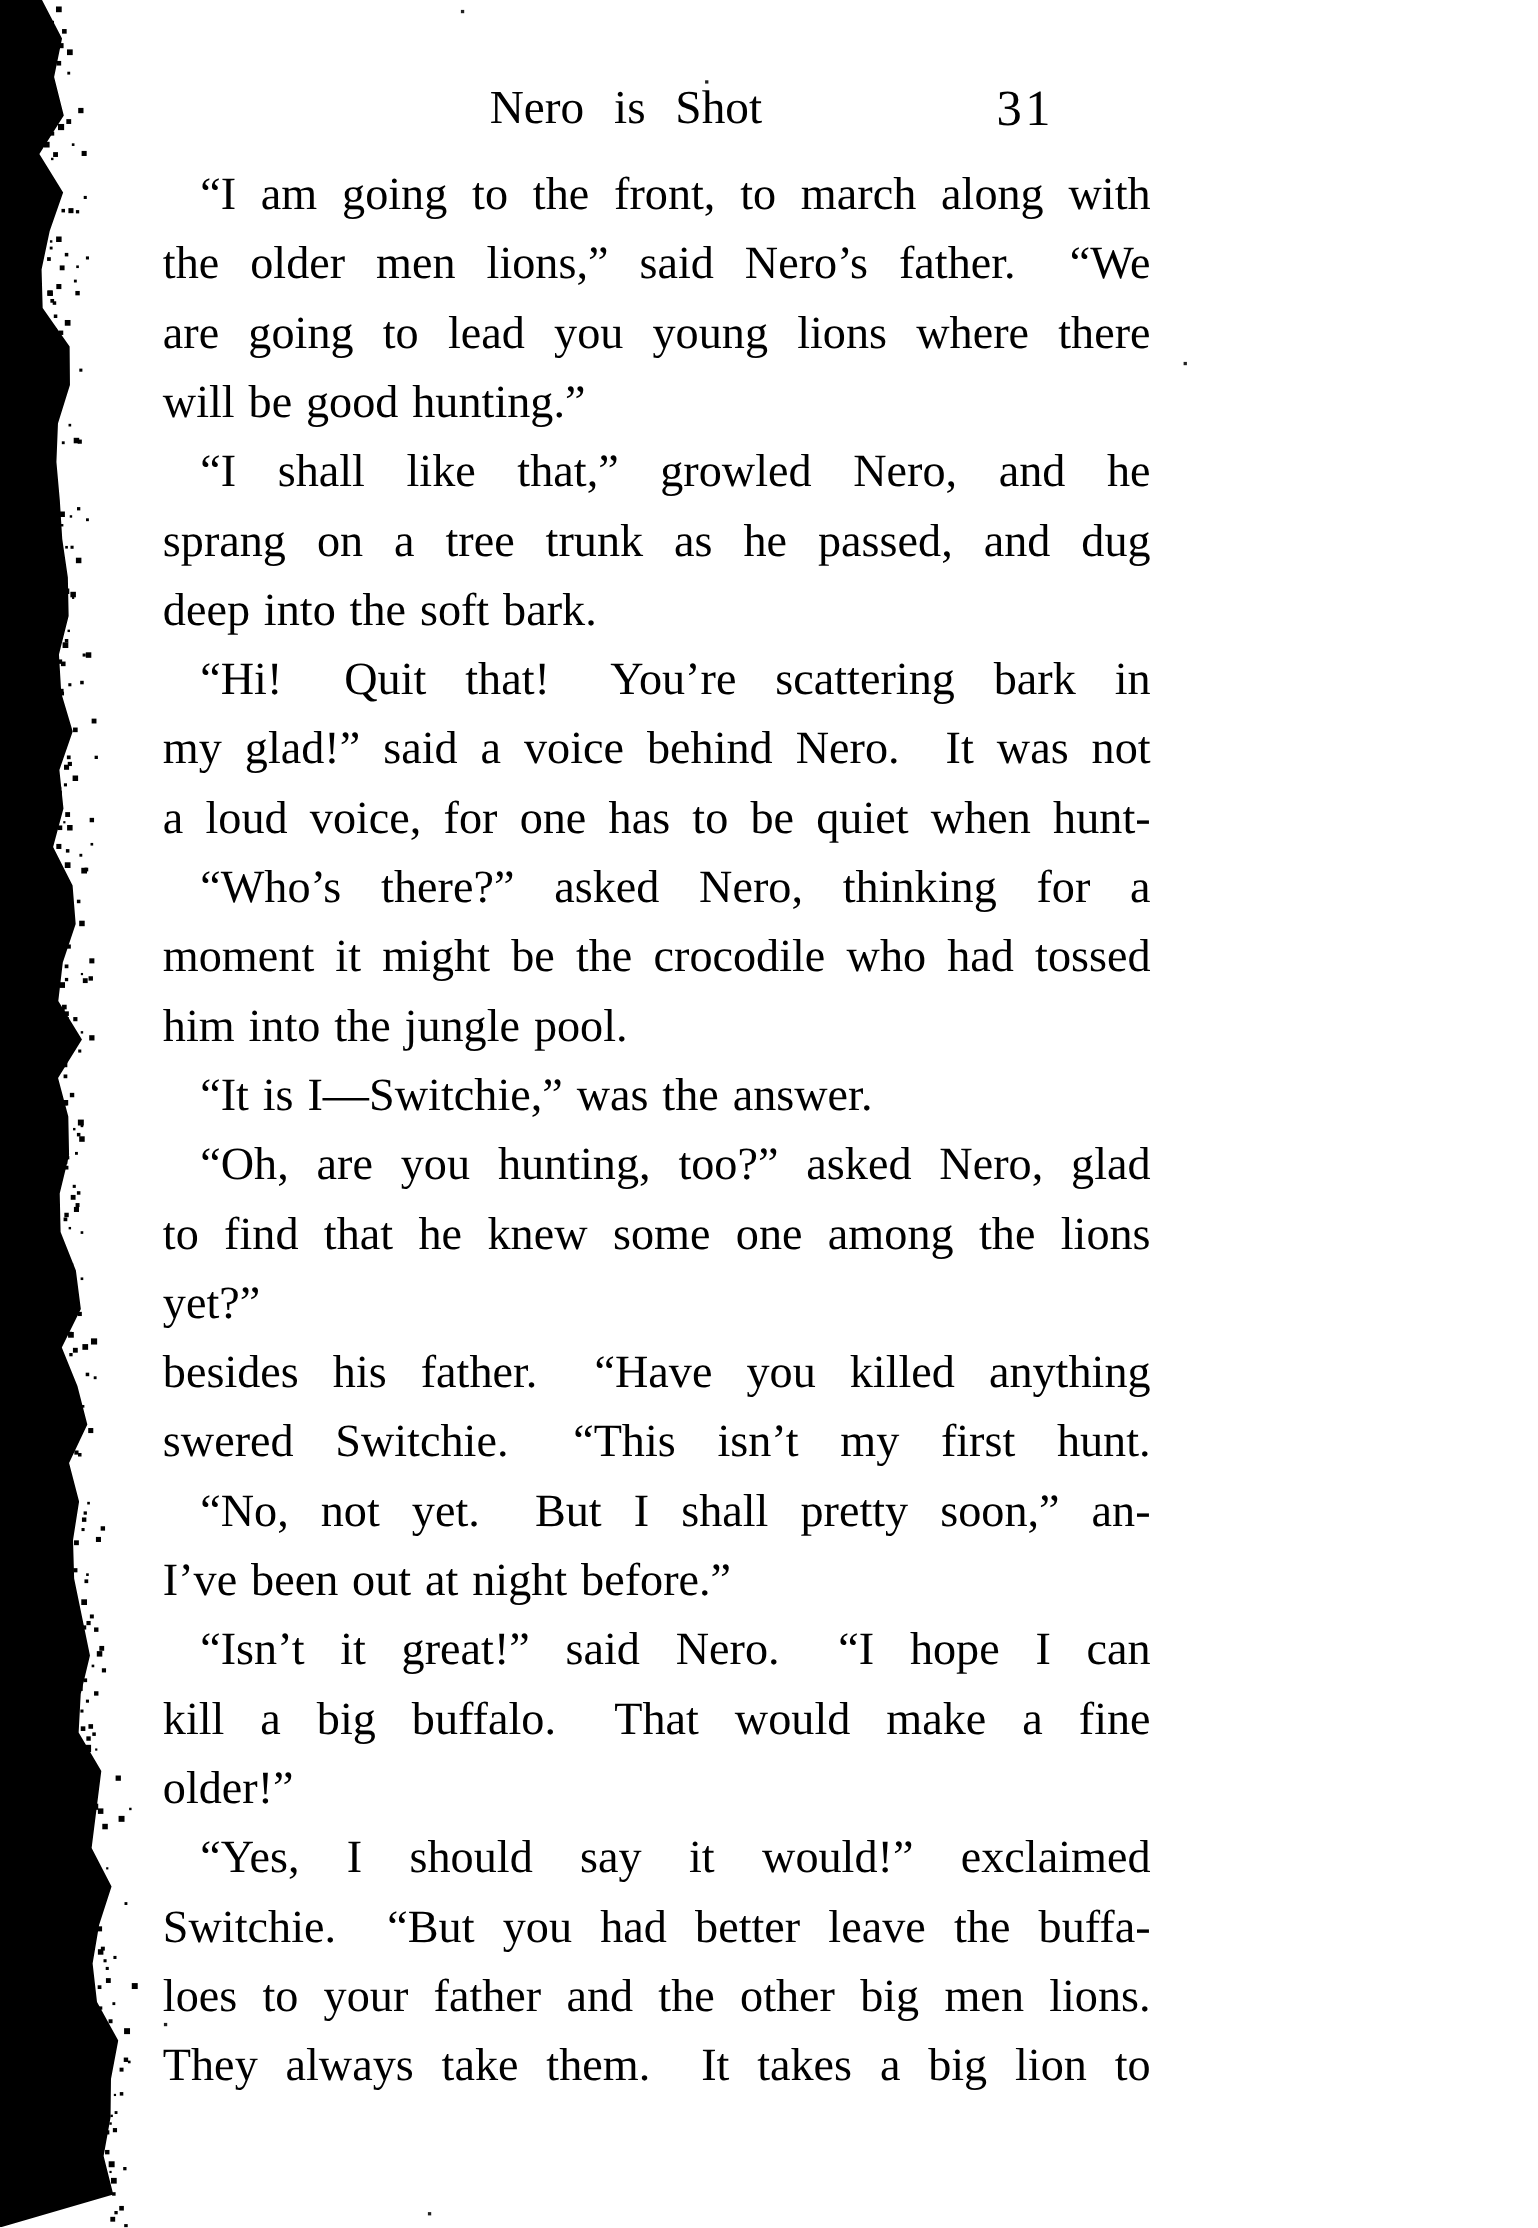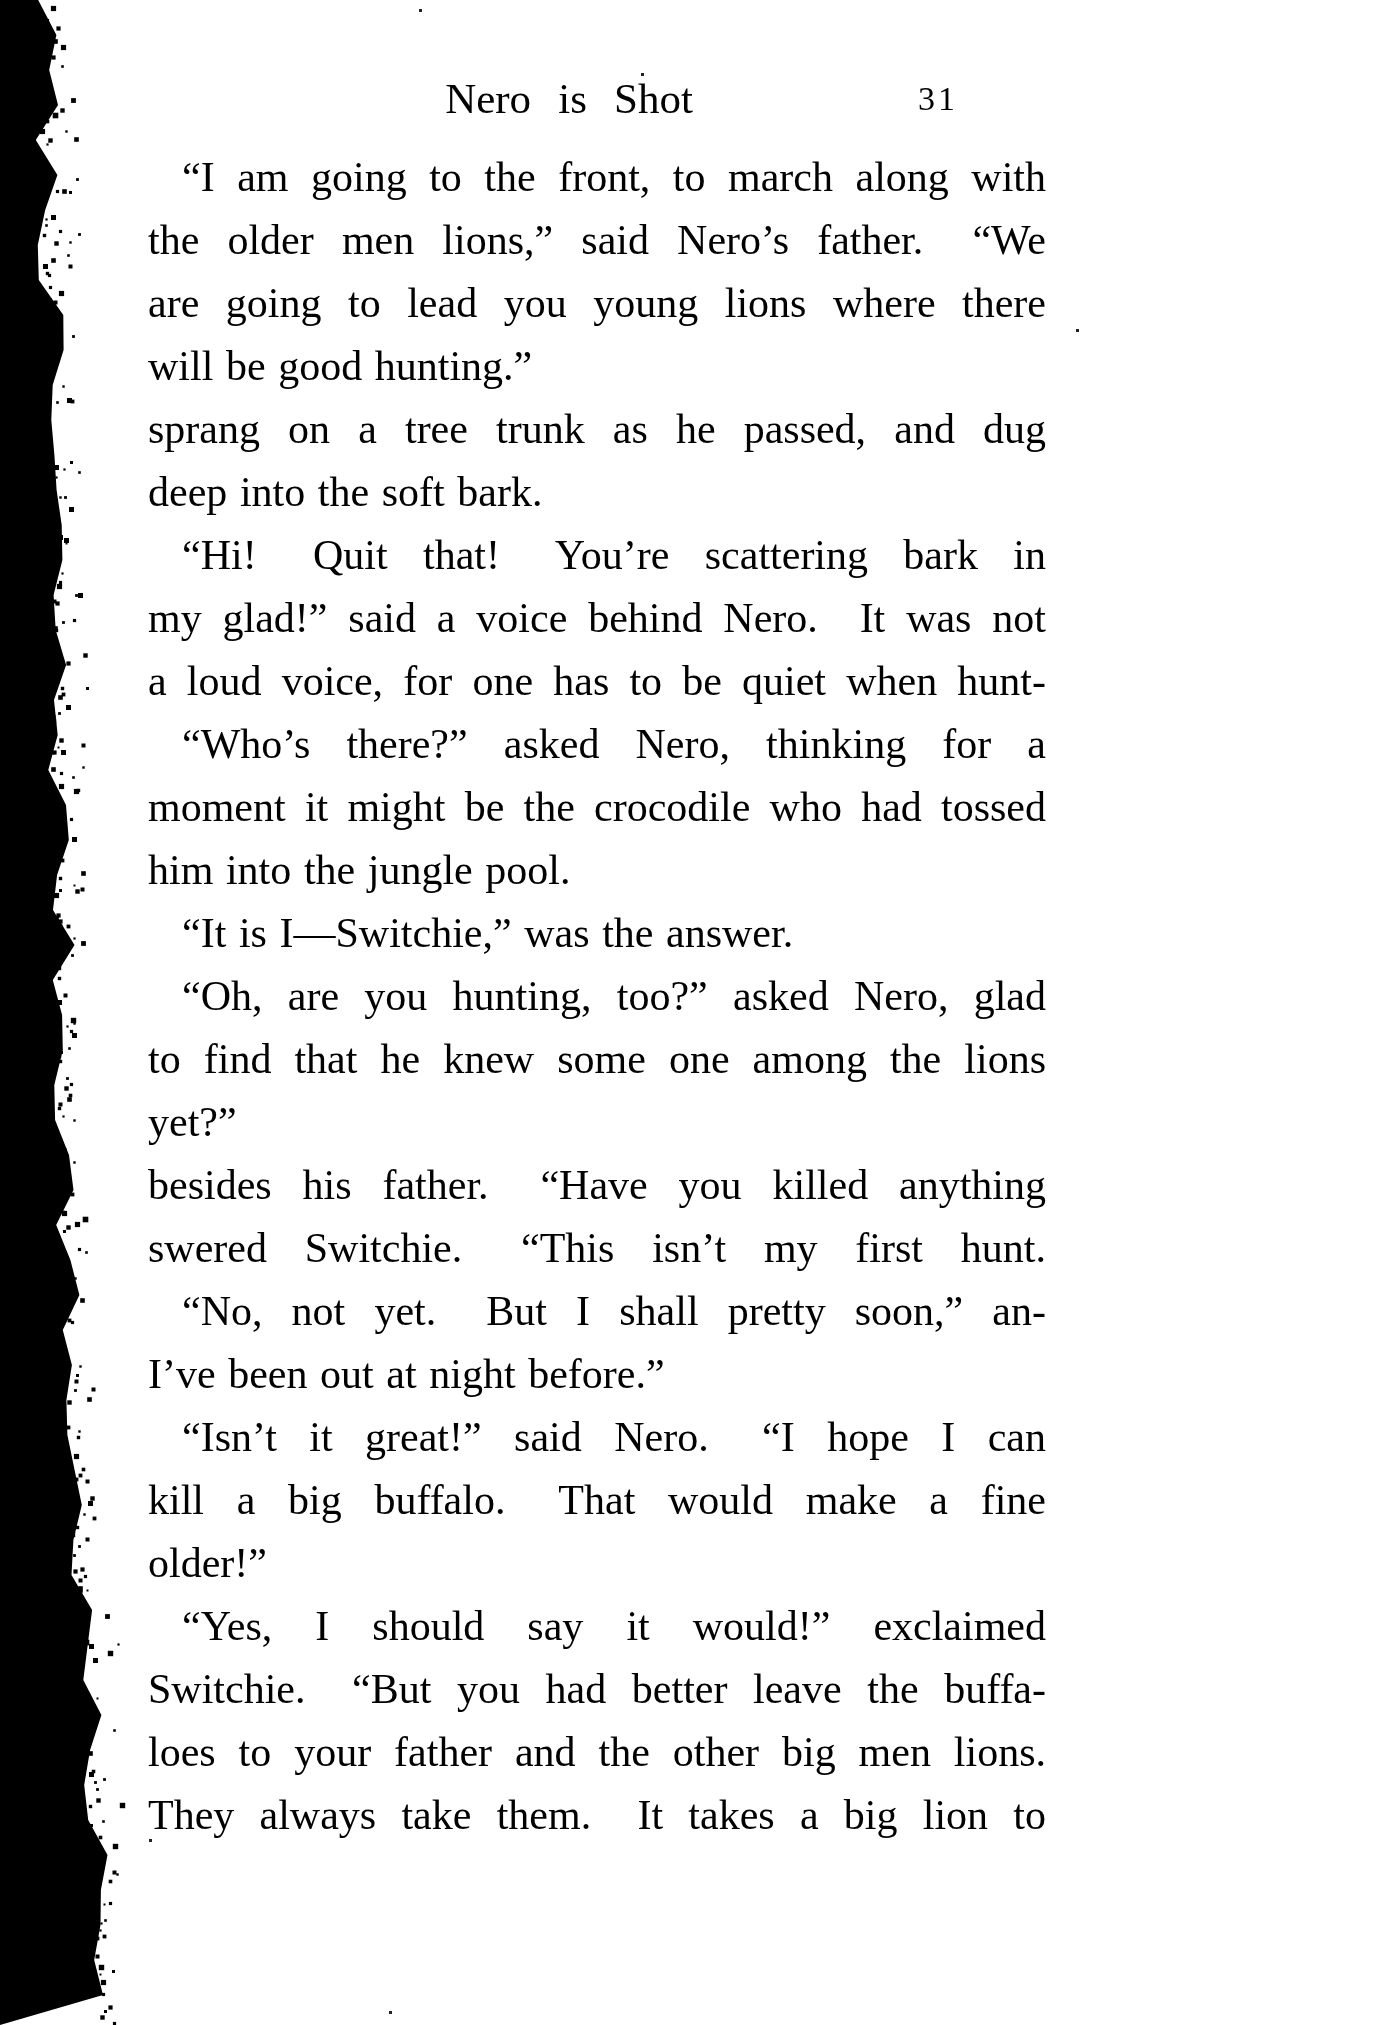--- a/index.html
+++ b/index.html
@@ -19,21 +19,21 @@
   }
   .content { position:absolute; left:148px; top:66px; width:898px; }
   .header { position:relative; height:66px; margin-bottom:14px; }
   .title {
     position:absolute; left:0; right:0; text-align:center;
     transform:translateX(-28px);
     font-size:43px; line-height:66px; word-spacing:0.38em;
   }
   .pagenum {
     position:absolute; right:88px; top:0;
-    font-size:34px; line-height:66px; letter-spacing:3px;
+    font-size:46px; line-height:66px; letter-spacing:3px;
   }
   .para { margin:0; }
   .line {
     font-size:42px; line-height:63px; height:63px;
     word-spacing:0.05em; white-space:normal;
   }
   .line.j { text-align:justify; text-align-last:justify; text-justify:inter-word; }
   .line.indent { text-indent:34px; }
 </style>
 </head>
@@ -49,20 +49,21 @@
       <span class="pagenum">31</span>
     </div>
     <div id="bodyText">
         <div class="para">
           <div class="line j indent">“I am going to the front, to march along with</div>
           <div class="line j">the older men lions,” said Nero’s father.  “We</div>
           <div class="line j">are going to lead you young lions where there</div>
           <div class="line">will be good hunting.”</div>
         </div>
         <div class="para">
+          <div class="line j indent">“I shall like that,” growled Nero, and he</div>
           <div class="line j">sprang on a tree trunk as he passed, and dug</div>
           <div class="line">deep into the soft bark.</div>
         </div>
         <div class="para">
           <div class="line j indent">“Hi!  Quit that!  You’re scattering bark in</div>
           <div class="line j">my glad!” said a voice behind Nero.  It was not</div>
           <div class="line j">a loud voice, for one has to be quiet when hunt-</div>
         </div>
         <div class="para">
           <div class="line j indent">“Who’s there?” asked Nero, thinking for a</div>

